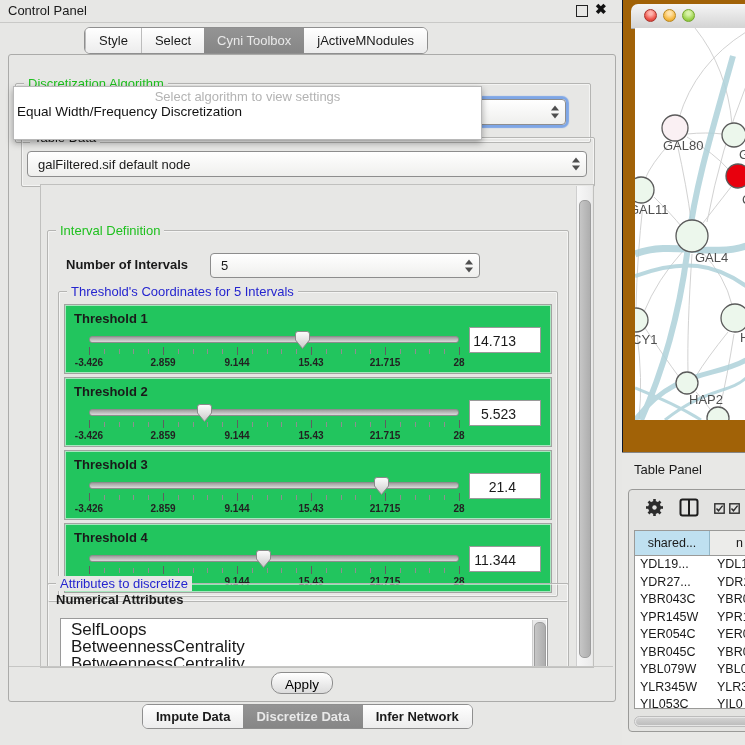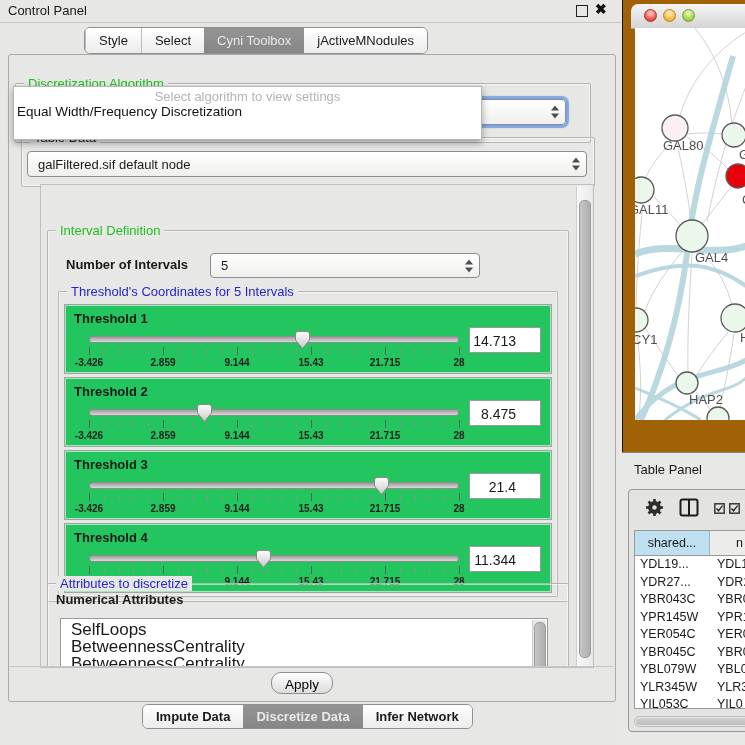--- a/index.html
+++ b/index.html
@@ -224,21 +224,21 @@
                 <span class="tick-label" style="left: 20%;">2.859</span>
                 <div class="major-tick" style="left: 40%;"></div>
                 <span class="tick-label" style="left: 40%;">9.144</span>
                 <div class="major-tick" style="left: 60%;"></div>
                 <span class="tick-label" style="left: 60%;">15.43</span>
                 <div class="major-tick" style="left: 80%;"></div>
                 <span class="tick-label" style="left: 80%;">21.715</span>
                 <div class="major-tick" style="left: 100%;"></div>
                 <span class="tick-label" style="left: 100%;">28</span>
               </div>
-    <div class="value-box">8.475</div>
+    <div class="value-box">5.523</div>
   </div>
 
   <div class="threshold-panel">
     <div class="th-label">Threshold 3</div>
     <div class="slider">
       <div class="track"></div>
       <div class="minor-ticks"></div>
       <div class="thumb" style="left: 79%;">
         <svg width="17" height="20" viewBox="0 0 17 20">
                     <defs>

